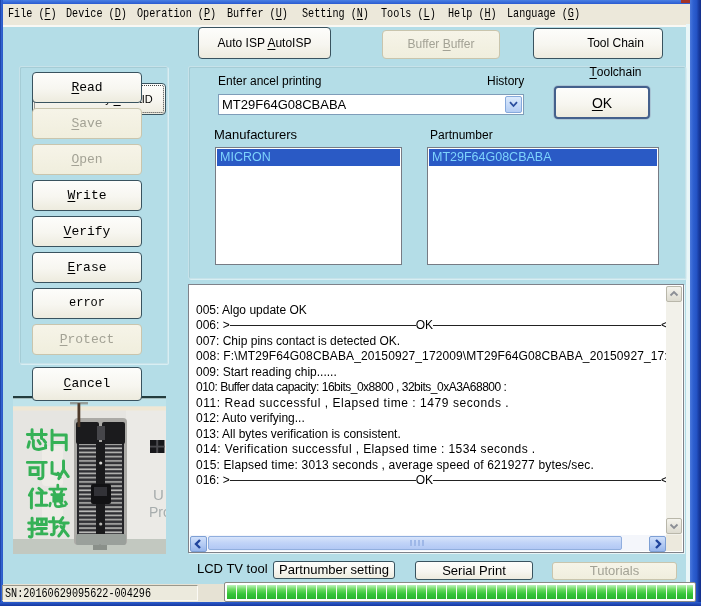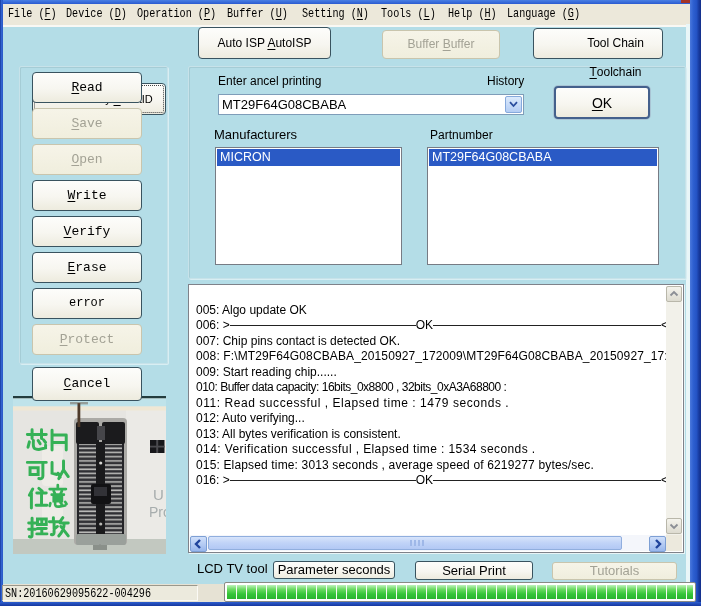--- a/index.html
+++ b/index.html
@@ -15,21 +15,21 @@
 .mi{position:absolute;top:6px;font-family:"Liberation Mono",monospace;font-size:13px;color:#000;transform:scaleX(0.78);transform-origin:0 0;white-space:pre;}
 
 .btn{position:absolute;z-index:2;box-sizing:border-box;border:1px solid #39535f;border-radius:4px;background:linear-gradient(180deg,#fdfdfb 0%,#f7f6f0 55%,#edebde 100%);color:#000;text-align:center;}
 .btn.dis{border-color:#c9c5ad;background:linear-gradient(180deg,#f6f4e8,#f0eedd);color:#a3a295;}
 .mono{font-family:"Liberation Mono",monospace;}
 u{text-decoration:underline;text-underline-offset:2px;}
 
 .grp{position:absolute;border:1px solid #c7e2e9;border-radius:2px;box-shadow:inset 1px 1px 0 #a5ccd5, 1px 1px 0 #d8eef3;}
 
 .list{position:absolute;background:#fff;border:1px solid #777b84;box-sizing:border-box;}
-.sel{background:#2a5ac5;color:#ffffff;font-size:12.5px;padding:1px 0 2px 3px;margin:1px;}
+.sel{background:#2a5ac5;color:#7dd3fc;font-size:12.5px;padding:1px 0 2px 3px;margin:1px;}
 .lbl{position:absolute;font-size:12px;color:#000;}
 .dash{display:inline-block;height:1px;background:#222;vertical-align:3.5px;}
 .sbtn{width:16px;height:16px;box-sizing:border-box;background:linear-gradient(180deg,#f4f3ec,#dddbd0);border:1px solid #b9b7aa;border-radius:2px;display:flex;align-items:center;justify-content:center;}
 .bluebtn{width:17px;height:16px;box-sizing:border-box;background:linear-gradient(180deg,#cfdffa 0%,#b0c8f2 60%,#98b6ec 100%);border:1px solid #7d9fd4;border-radius:2px;display:flex;align-items:center;justify-content:center;}
 </style></head>
 <body>
 <div class="abs" id="menubar"></div>
 <div class="abs" id="topbar"></div>
 <div class="abs" id="closebtn"></div>
 <div class="abs" id="leftborder"></div>
@@ -187,21 +187,21 @@
 <div class="abs bluebtn" style="left:649px;top:536px;">
     <svg width="15" height="14">
       <path d="M6 3 L10 7 L6 11" fill="none" stroke="#20449c" stroke-width="2.4"></path>
     </svg>
   </div>
 <div class="abs" id="corner" style="left:666px;top:535px;width:16px;height:16px;background:#ece9dd;"></div>
 <div class="abs" id="hthumb" style="left:208px;top:536px;width:414px;height:14px;border:1px solid #90aede;border-radius:2px;box-sizing:border-box;background:linear-gradient(180deg,#d7e4fb 0%,#c0d3f7 50%,#b2c8f4 100%);"></div>
 <div class="abs" id="hgrip" style="left:410px;top:540px;width:14px;height:6px;background:repeating-linear-gradient(90deg,#9fb8e8 0,#9fb8e8 2px,transparent 2px,transparent 4px);"></div>
 
 <div class="lbl" style="left:197px;top:561px;font-size:13px;">LCD TV tool</div>
-<div class="btn" style="left:273px;top:561px;width:122px;height:18px;font-size:13px;line-height:16px;border-radius:3px;">Parameter seconds</div>
+<div class="btn" style="left:273px;top:561px;width:122px;height:18px;font-size:13px;line-height:16px;border-radius:3px;">Partnumber setting</div>
 <div class="btn" style="left:415px;top:561px;width:118px;height:19px;font-size:13px;line-height:17px;border-radius:3px;">Serial Print</div>
 <div class="btn dis" style="left:552px;top:562px;width:125px;height:18px;font-size:13px;line-height:16px;border-radius:3px;">Tutorials</div>
 
 <div class="abs" id="statusbar" style="left:3px;top:584px;width:687px;height:18px;background:#e6e2d4;"></div>
 <div class="abs" id="snpanel" style="left:2px;top:585px;width:196px;height:16px;background:#eceadd;border:1px solid;border-color:#9a988c #fbfaf5 #fbfaf5 #9a988c;box-sizing:border-box;"></div>
 <div class="abs mono" id="sntext" style="left:5px;top:586px;font-size:13px;transform:scaleX(0.78);transform-origin:0 0;">SN:20160629095622-004296</div>
 <div class="abs" id="progress" style="left:224px;top:582px;width:472px;height:20px;background:#fff;border:1px solid #8a8a84;box-sizing:border-box;border-radius:2px;"></div>
 <div class="abs" id="progressfill" style="left:227px;top:585px;width:466px;height:14px;background:linear-gradient(180deg,#c0f2bc 0%,#6cdb62 30%,#34c437 65%,#2ab42e 100%);"></div>
 <div class="abs" id="progressgaps" style="left:227px;top:585px;width:466px;height:14px;background:repeating-linear-gradient(90deg,transparent 0,transparent 8.7px,#f8f8f4 8.7px,#f8f8f4 10px);"></div>
 

